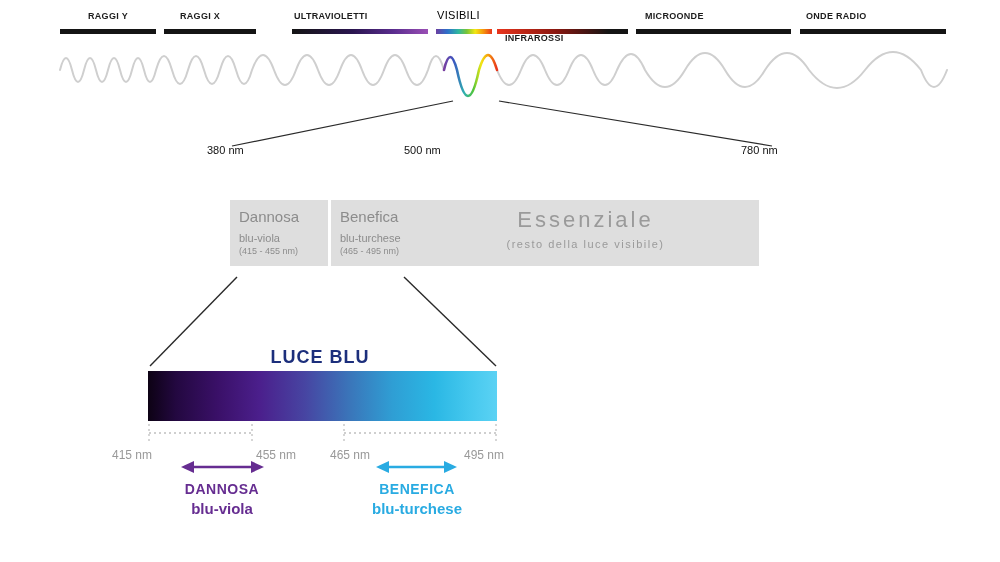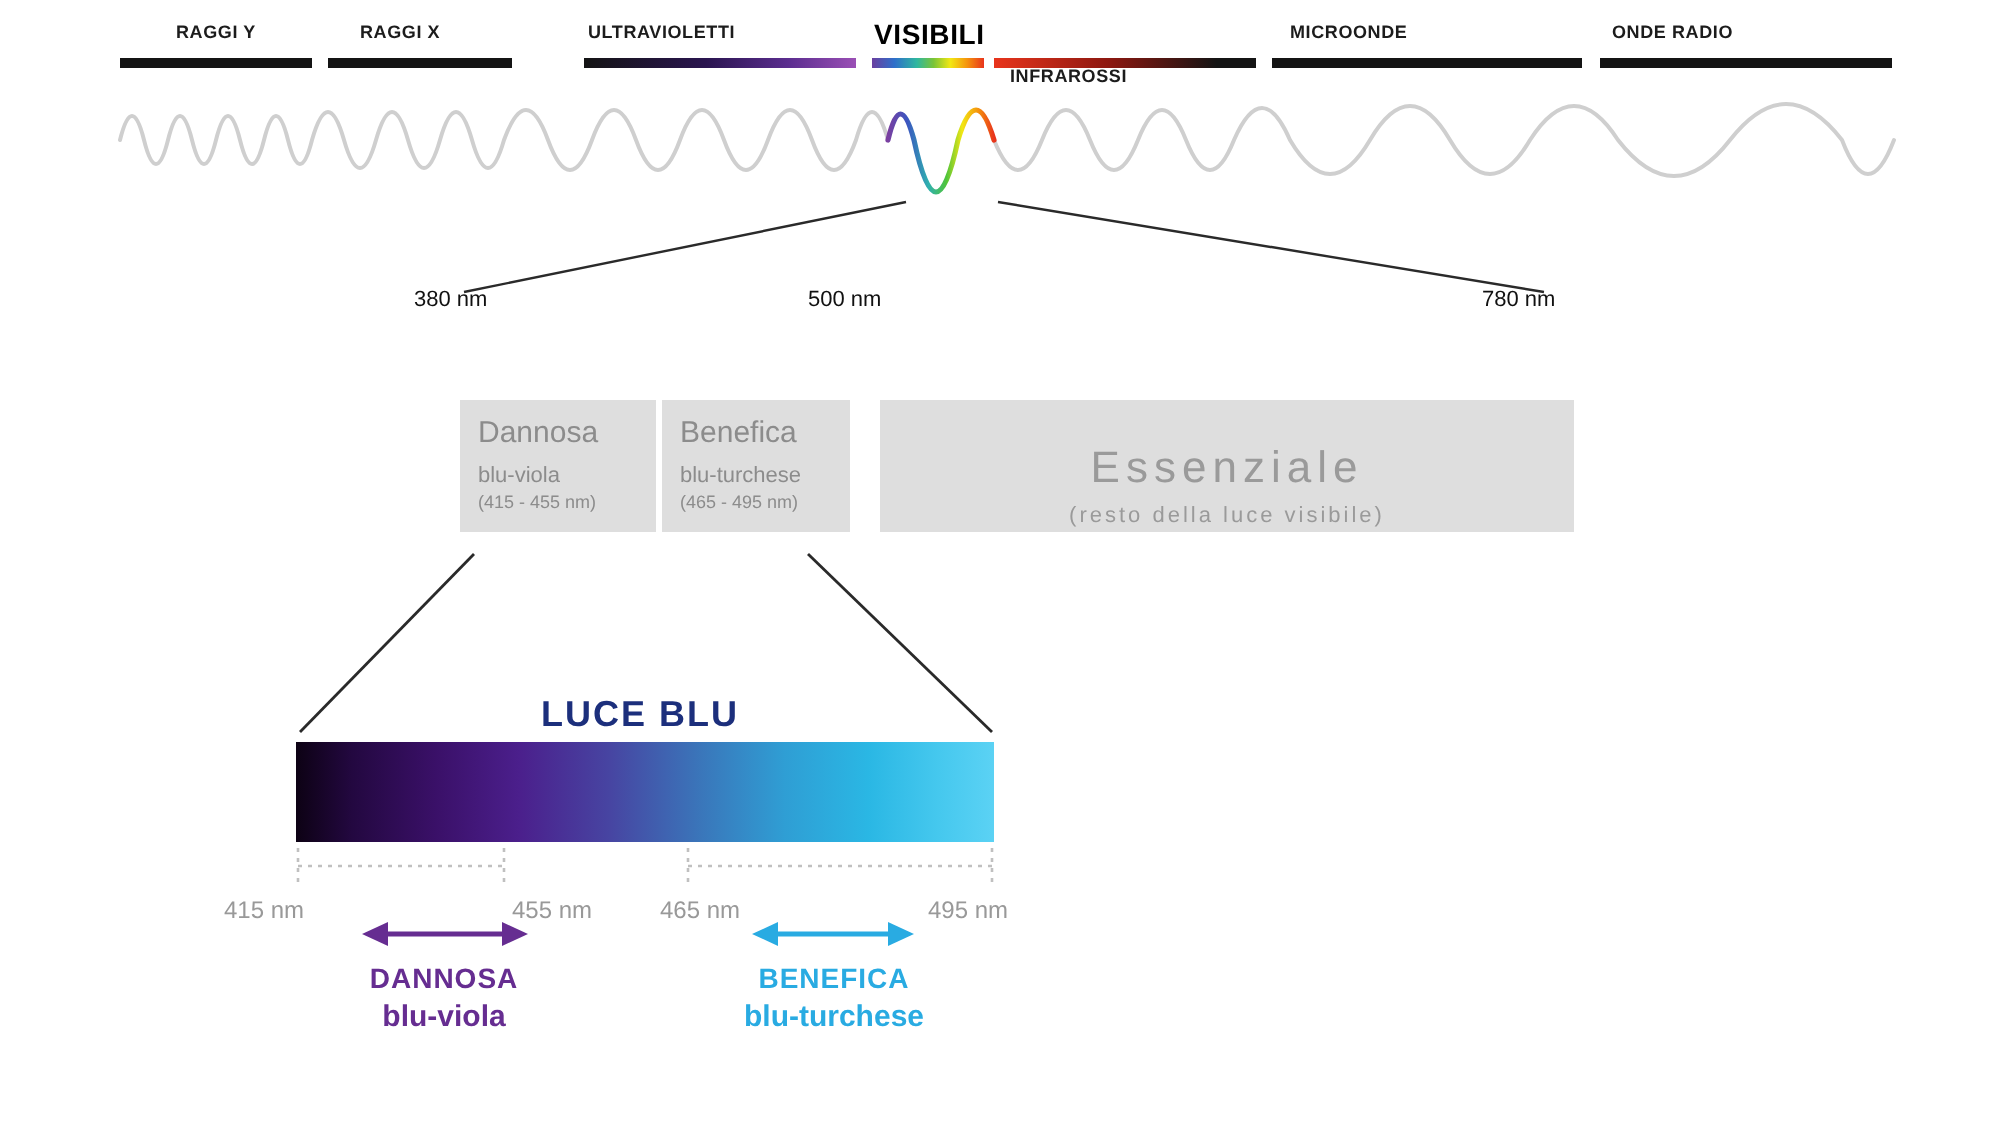--- a/index.html
+++ b/index.html
@@ -11,21 +11,21 @@
   }
 
   
   .band-label {
     position: absolute; top: 11px; font-size: 9px; font-weight: bold;
     color: #1c1c1c; letter-spacing: .3px; white-space: nowrap;
   }
   .lbl-gamma { left: 64px; margin-left: 24px; }
   .lbl-x     { left: 180px; }
   .lbl-uv    { left: 294px; }
-  .lbl-vis   { left: 437px; top: 9px; font-size: 14px; font-weight: 700; color: #000; }
+  .lbl-vis   { left: 437px; top: 9px; font-size: 11px; font-weight: 400; color: #000; }
   .lbl-ir    { left: 505px; margin-top: 22px; }
   .lbl-micro { left: 645px; }
   .lbl-radio { left: 806px; }
 
   .band-bar { position: absolute; top: 29px; height: 5px; background: #141414; }
   .bar-gamma { left: 60px;  width: 96px; }
   .bar-x     { left: 164px; width: 92px; }
   .bar-uv    { left: 292px; width: 136px;
     background: linear-gradient(90deg,#141414 0%,#2a1550 45%,#5b2d8f 75%,#9a4fb5 100%); }
   .bar-vis   { left: 436px; width: 56px;
@@ -46,21 +46,21 @@
     background: linear-gradient(90deg,
       #3d1a7a 0%, #2f3b9e 5%, #2e6fca 13%, #2fb7d8 21%, #3fc43a 32%, #a8d22b 40%,
       #f2e713 48%, #f5b50d 57%, #f07f0c 66%, #e8390f 76%, #c6150f 87%, #970b0b 100%);
   }
   .hev-text { color: #fff; font-size: 30px; font-weight: bold; letter-spacing: 12px; }
 
   
   .zone { position: absolute; top: 200px; height: 66px; background: #dedede; color: #8c8c8c; }
   .zone-1 { left: 230px; width: 98px;  padding: 8px 0 0 9px; }
   .zone-2 { left: 331px; width: 94px;  padding: 8px 0 0 9px; }
-  .zone-3 { left: 440px; width: 347px; text-align: center; padding-top: 21px; }
+  .zone-3 { left: 412px; width: 347px; text-align: center; padding-top: 7px; }
   .z-title { font-size: 15px; }
   .z-sub   { font-size: 11px; margin-top: 7px; }
   .z-range { font-size: 9px;  margin-top: 2px; }
   .z-big   { font-size: 22px; letter-spacing: 3px; color: #9a9a9a; }
   .z-note  { font-size: 11px; letter-spacing: 1.5px; margin-top: 5px; color: #9a9a9a; }
 
   
   .lb-title {
     position: absolute; left: 250px; top: 347px; width: 140px; text-align: center;
     font-size: 18px; font-weight: bold; letter-spacing: 1px; color: #1c2f7c;

